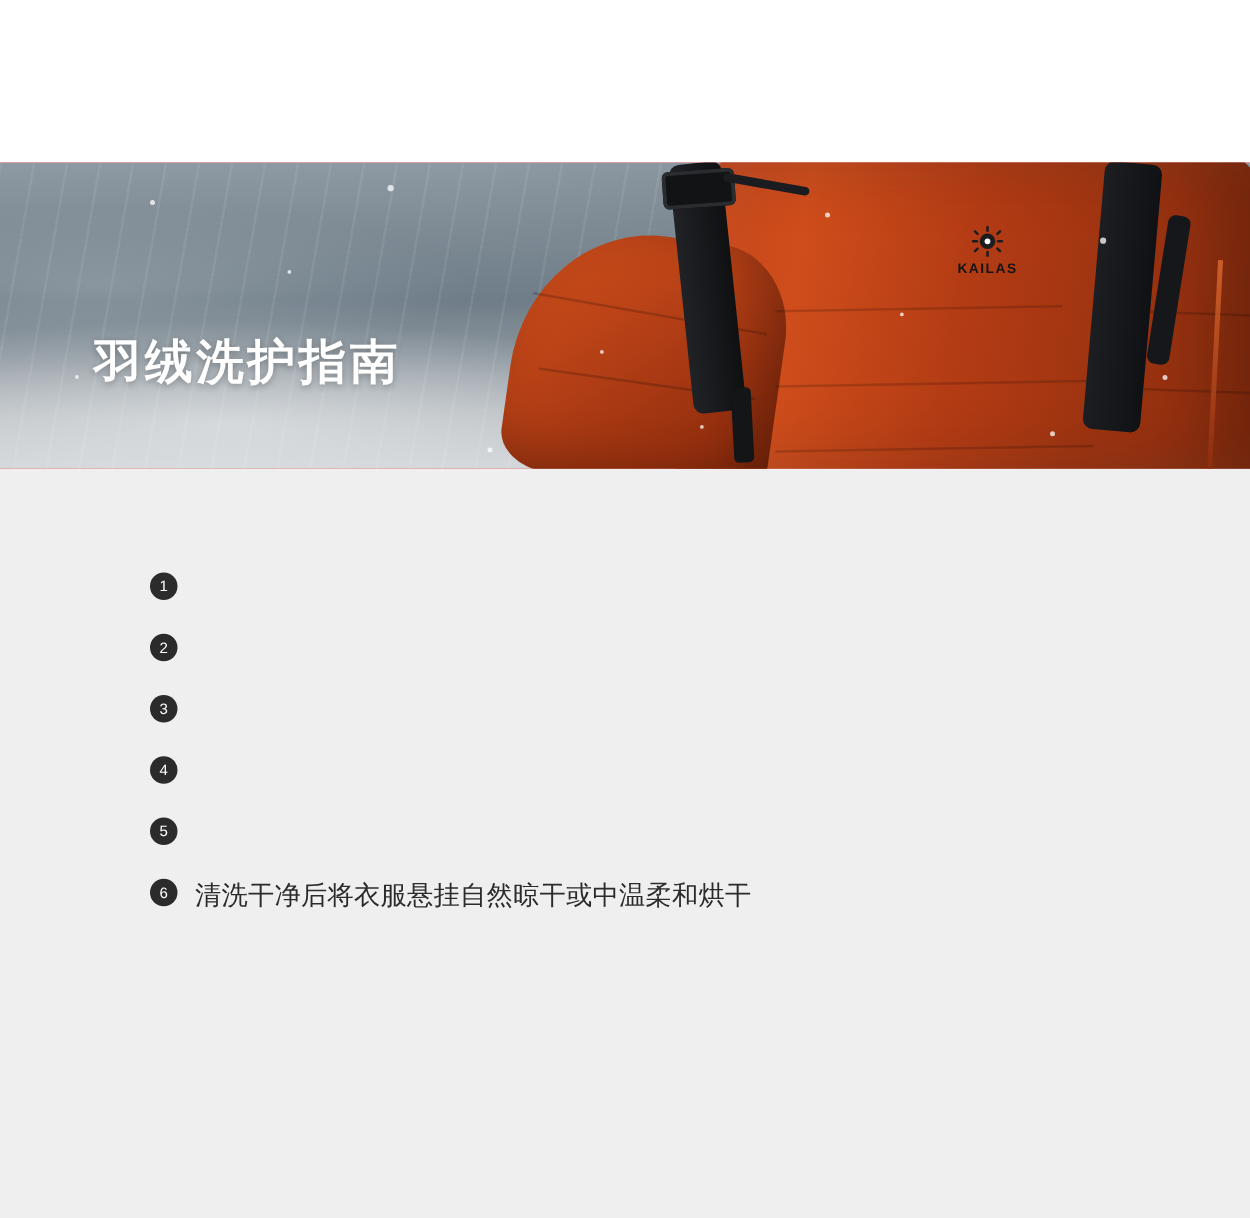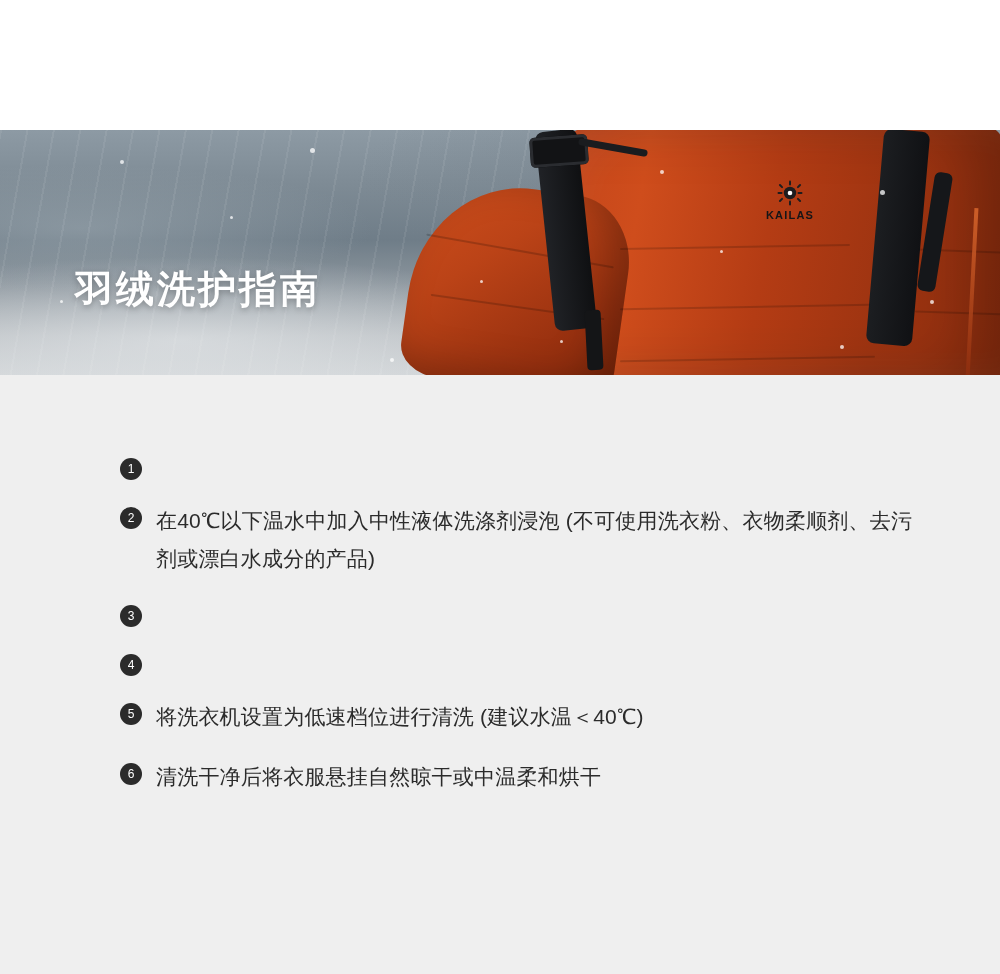--- a/index.html
+++ b/index.html
@@ -346,31 +346,29 @@
     <div class="hero-title">羽绒洗护指南</div>
   </div>
 
   <div class="content">
     <ul class="steps">
       <li class="step">
         <span class="step-num">1</span>
       </li>
       <li class="step">
         <span class="step-num">2</span>
-        <span class="step-text">在40℃以下温水中加入中性液体洗涤剂浸泡 (不可使用洗衣粉、衣物柔顺剂、去污剂或漂白水成分的产品)</span>
       </li>
       <li class="step">
         <span class="step-num">3</span>
       </li>
       <li class="step">
         <span class="step-num">4</span>
       </li>
       <li class="step">
         <span class="step-num">5</span>
-        <span class="step-text">将洗衣机设置为低速档位进行清洗 (建议水温＜40℃)</span>
       </li>
       <li class="step">
         <span class="step-num">6</span>
         <span class="step-text">清洗干净后将衣服悬挂自然晾干或中温柔和烘干</span>
       </li>
     </ul>
     <div class="bottom-pad"></div>
   </div>
 
 </div>

